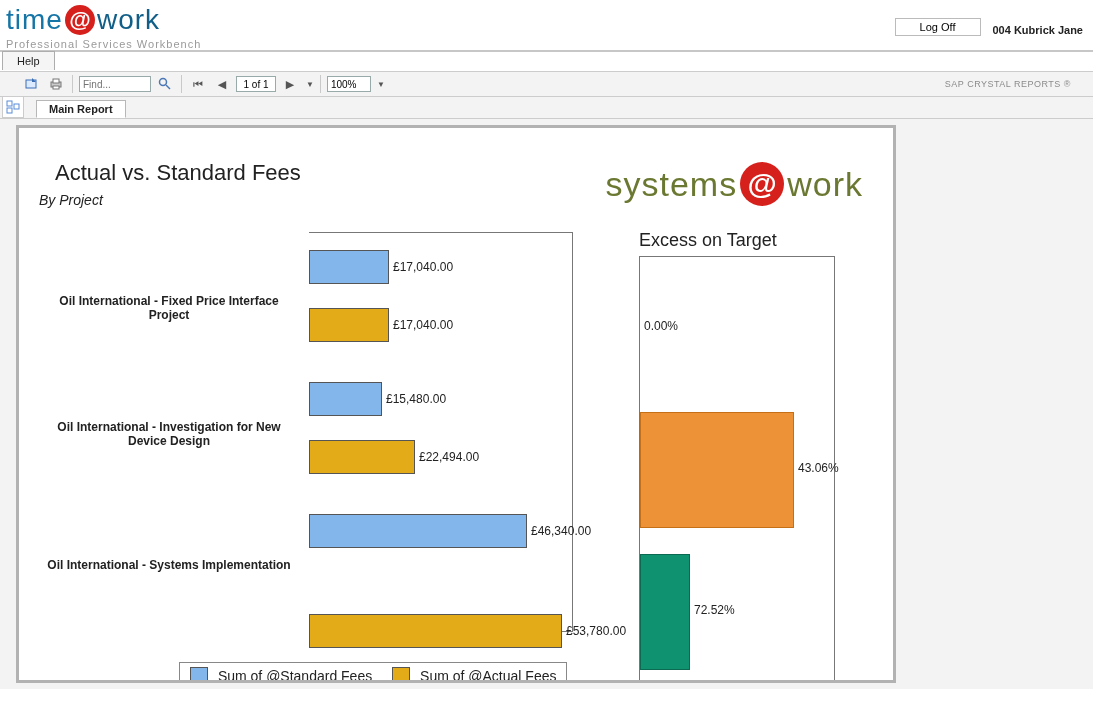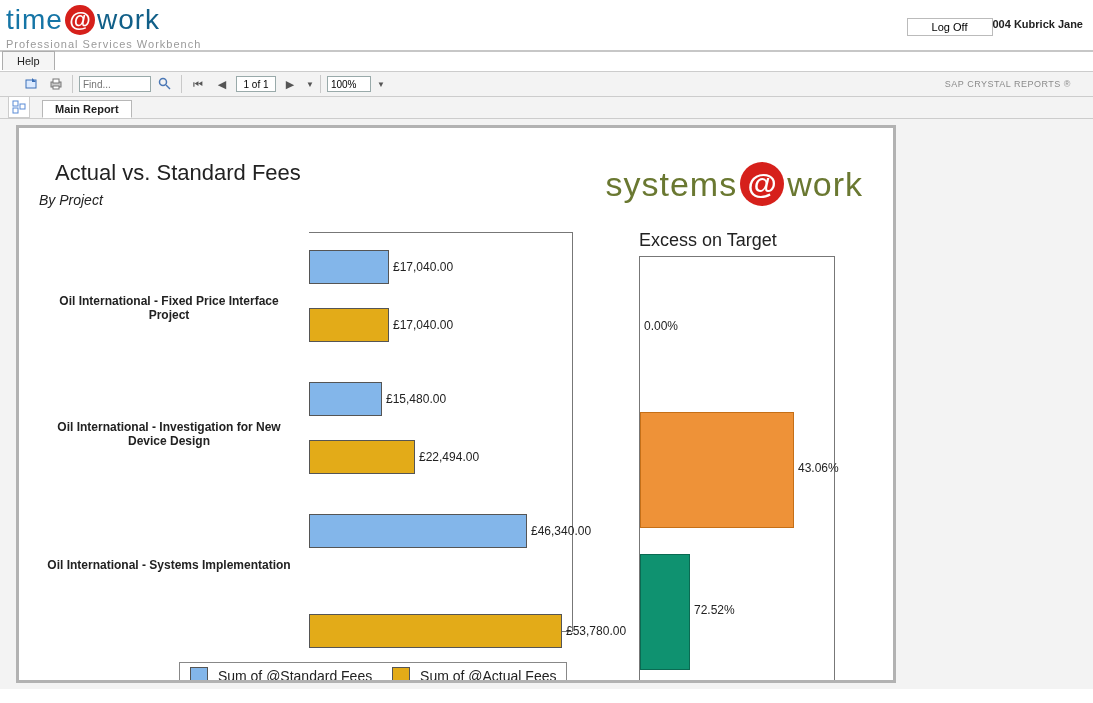--- a/index.html
+++ b/index.html
@@ -23,21 +23,21 @@
   .logo-row { display: flex; align-items: center; font-size: 28px; font-weight: 500; }
   .logo-seg1 { color: #1575a6; letter-spacing: 1px; }
   .at-badge {
     width: 30px; height: 30px; border-radius: 50%;
     background: #d6201b; color: #fff; font-weight: bold;
     display: inline-flex; align-items: center; justify-content: center;
     margin: 0 2px; font-size: 22px;
   }
   .logo-seg2 { color: #115f88; letter-spacing: 1px; }
   .tagline { color: #9a9a9a; font-size: 11px; letter-spacing: 1px; margin-top: 2px; }
-  .header-right { display: flex; align-items: flex-start; margin-top: 14px; }
+  .header-right { display: flex; align-items: flex-end; gap: 12px; margin-top: 14px; }
   .btn-logoff {
     border: 1px solid #bbb; background: #fff; padding: 2px 24px; font-size: 11px; cursor: pointer;
   }
   .user-label { font-size: 11px; font-weight: bold; }
   
   .menubar { border-top: 2px solid #c7c7c7; margin-top: 2px; }
   .menu-tab {
     display: inline-block; border: 1px solid #adadad; border-bottom: none;
     background: #f5f5f5; padding: 3px 14px; font-size: 11px; margin-left: 2px;
     position: relative; top: -1px; cursor: pointer;
@@ -62,21 +62,21 @@
   .zoom-box { width: 44px; height: 16px; border: 1px solid #9aa; font-size: 10px; text-align: left; padding-left:3px; }
   .dropdown-caret { font-size:8px; color:#555; margin-left:2px; }
   .toolbar-right {
     margin-left: auto; color: #8b8b8b; font-size: 9px; letter-spacing: 0.5px;
   }
   
   .report-tabbar {
     display: flex; align-items: flex-end; height: 22px;
     background: #f3f3f3;
     border-bottom: 1px solid #ccc;
-    padding-left: 8px;
+    padding-left: 2px;
   }
   .sidebar-handle {
     width: 22px; height: 22px; display: flex; align-items: center; justify-content: center;
     border: 1px solid #ccc; background: #fff; cursor: pointer; margin-right: 12px;
   }
   .report-tab {
     border: 1px solid #b7b7b7; border-bottom: 1px solid #fff; background: #fff;
     padding: 2px 12px; font-size: 11px; font-weight: bold; cursor: pointer;
   }
   

